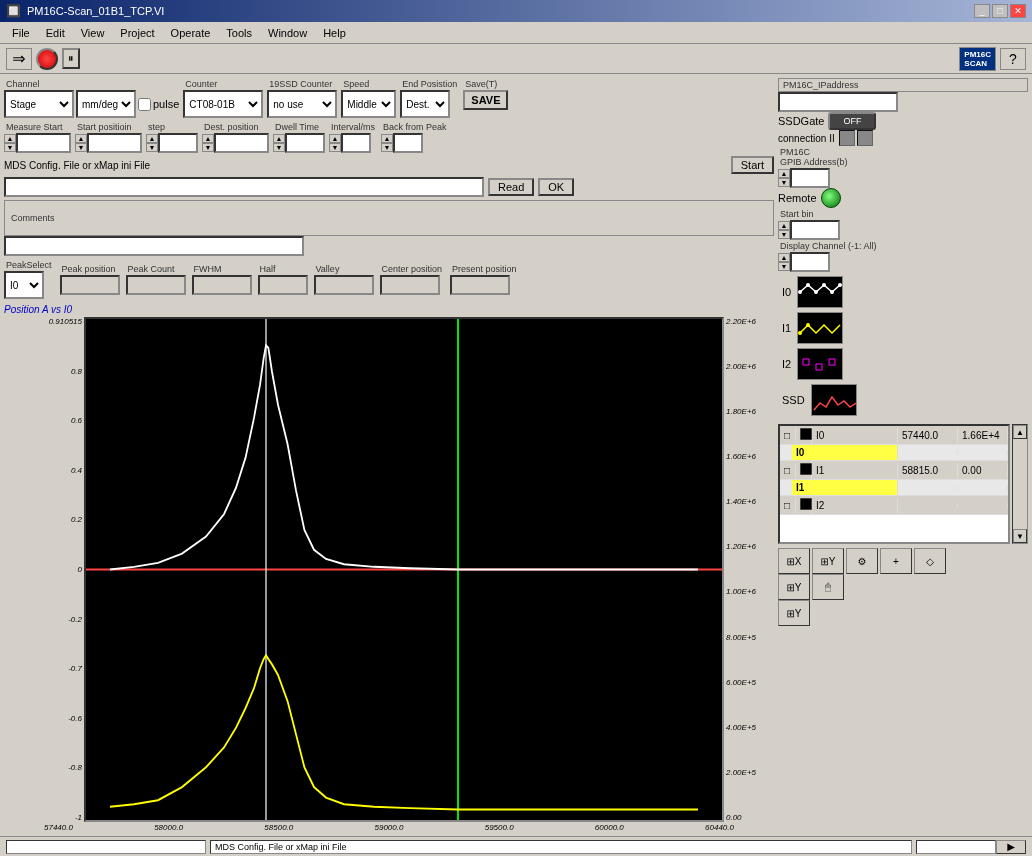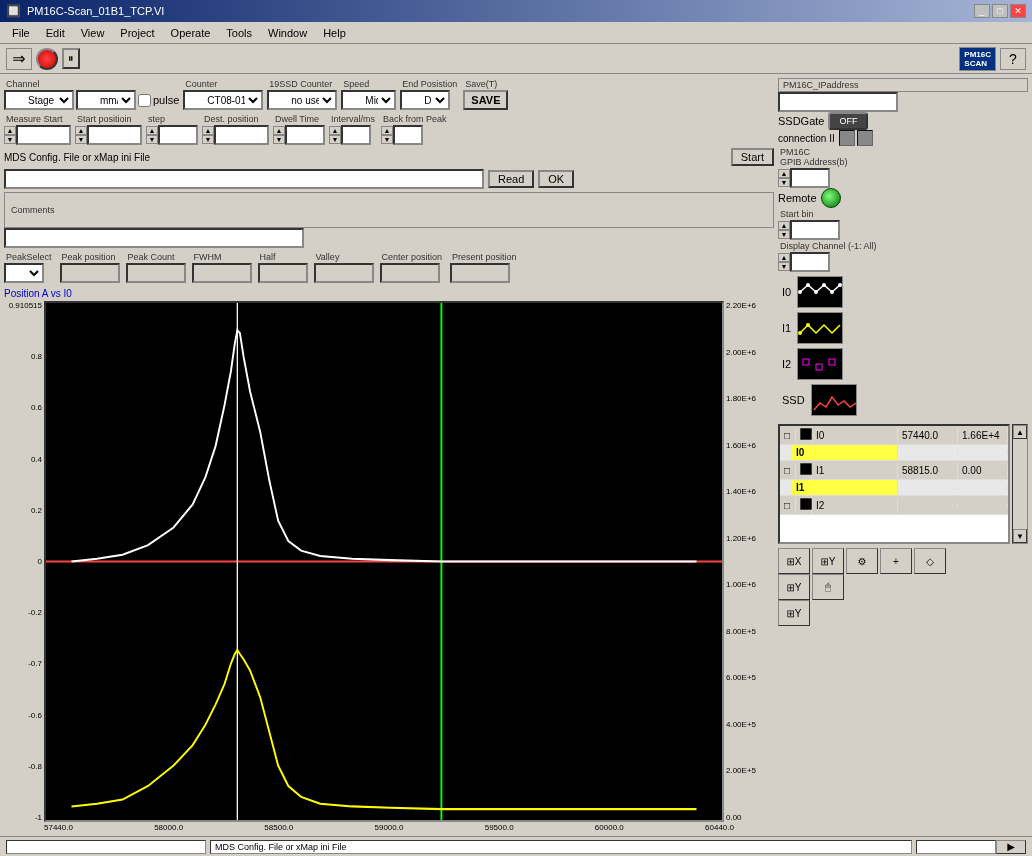--- a/index.html
+++ b/index.html
@@ -116,32 +116,31 @@
       background: #d4d0c8;
       border: 1px solid #888;
       font-size: 7px;
       display: flex; align-items: center; justify-content: center;
       cursor: pointer;
       line-height: 1;
     }
     select {
       border: 2px inset #888;
       background: white;
-      height: 20px;
+      height: 28px;
       font-size: 10px;
-      padding-left: 18px;
     }
     .led-green {
       width: 20px; height: 20px;
       background: radial-gradient(circle at 40% 40%, #80ff80, #006600);
       border-radius: 50%;
       border: 1px solid #004400;
     }
     .led-off {
-      width: 40px; height: 18px;
+      width: 48px; height: 18px;
       background: #444;
       border: 2px outset #888;
       border-radius: 3px;
       color: #fff;
       font-size: 9px;
       display: flex; align-items: center; justify-content: center;
     }
     .plot-area {
       background: black;
       border: 2px inset #888;
@@ -200,20 +199,21 @@
       width: 14px; height: 14px;
       background: #d4d0c8;
       border: 1px outset #888;
       font-size: 8px;
       display: flex; align-items: center; justify-content: center;
       cursor: pointer;
     }
     .graph-container {
       display: flex;
       gap: 4px;
+      font-style: italic;
     }
     .btn-save {
       background: #d4d0c8;
       border: 2px outset #888;
       padding: 2px 6px;
       cursor: pointer;
       font-size: 11px;
       font-weight: bold;
     }
     .btn-action {
@@ -471,21 +471,21 @@
       <div class="field-group">
         <div class="field-label">Present position</div>
         <input type="text" style="width: 60px; background: rgb(212, 208, 200);">
       </div>
     </div>
 
     <div class="graph-container" style="flex:1; min-height:0;">
 
       <div style="display:flex; flex-direction:column; flex:1;">
         <div style="font-size:10px; color:#0000cc; padding:2px 0;">Position A vs I0</div>
-        <div style="display:flex; flex:1;">
+        <div style="display:flex; flex:1;margin-left:40px;">
 
           <div style="width:40px; display:flex; flex-direction:column; justify-content:space-between; align-items:flex-end; padding-right:2px; font-size:8px;">
             <span>0.910515</span>
             <span>0.8</span>
             <span>0.6</span>
             <span>0.4</span>
             <span>0.2</span>
             <span>0</span>
             <span>-0.2</span>
             <span>-0.7</span>

